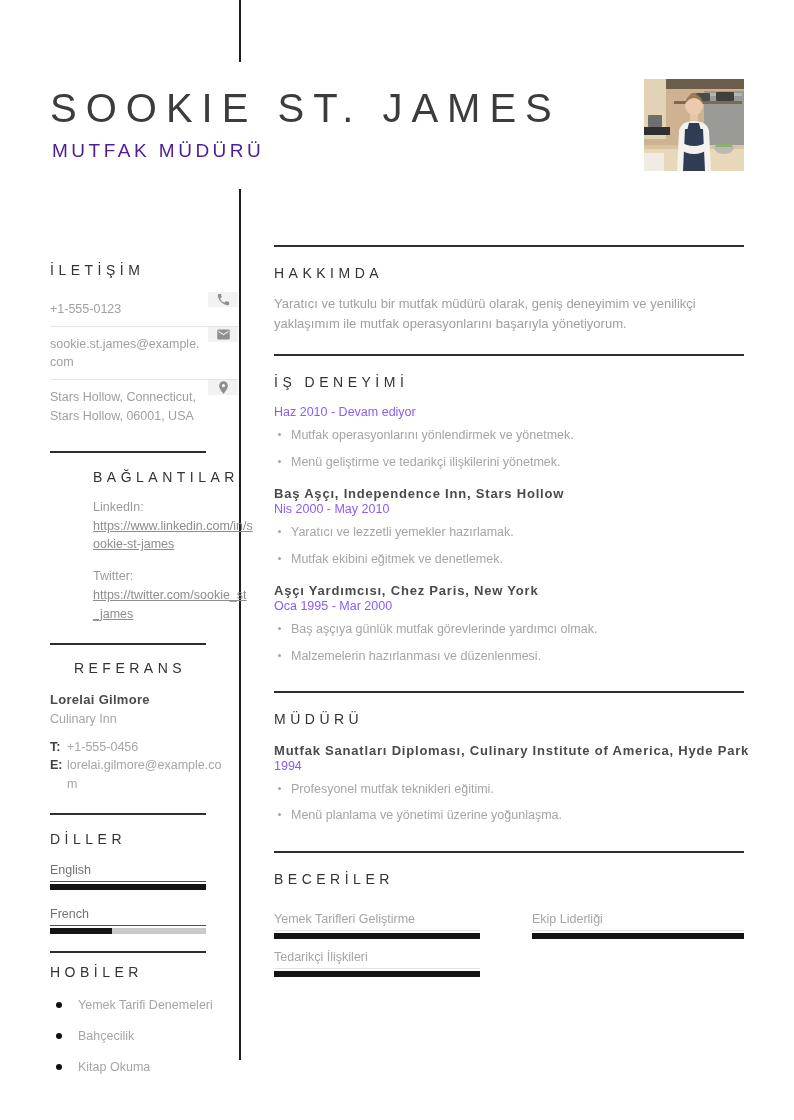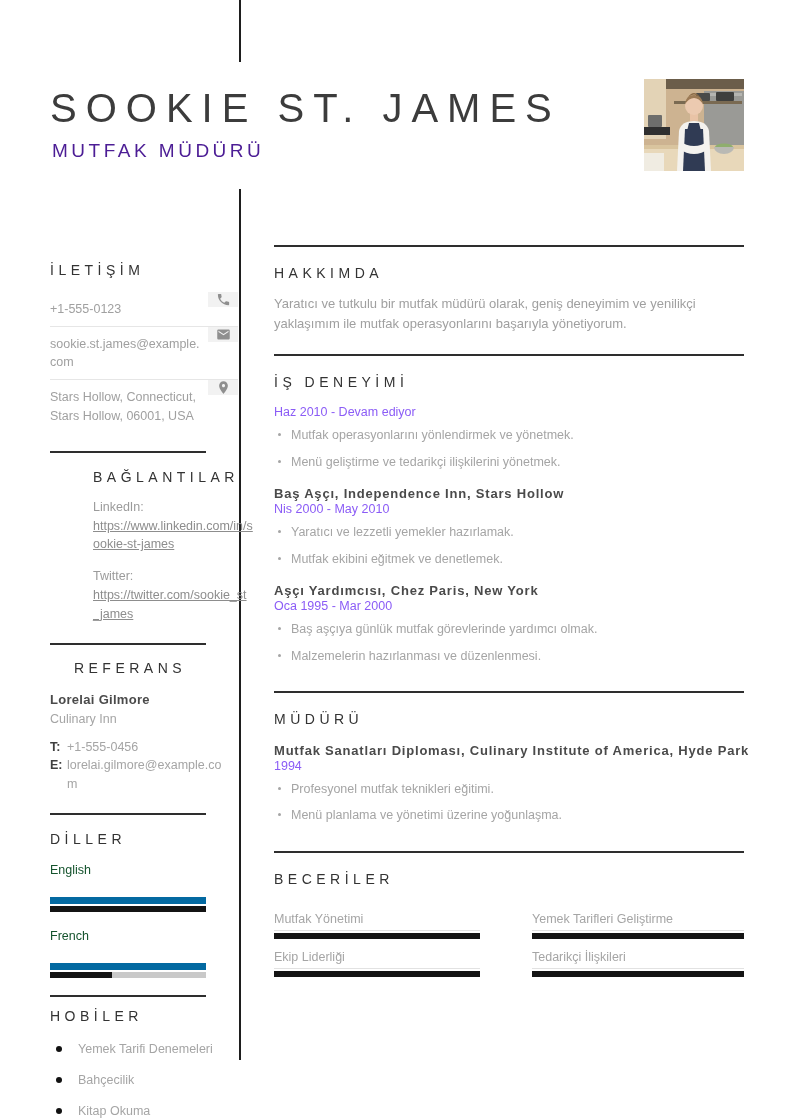--- a/index.html
+++ b/index.html
@@ -69,21 +69,21 @@
   .ref-block { margin-top:15px; font-size:12.5px; line-height:1.5; }
   .ref-name { font-weight:700; color:#4a4a4a; font-size:13px; letter-spacing:0.3px; }
   .ref-company { color:#a5a5a5; }
   .ref-line { position:relative; padding-left:17px; margin-top:0; color:#a5a5a5; width:172px; word-break:break-all; }
   .ref-line.first { margin-top:9px; }
   .ref-line b { position:absolute; left:0; top:0; color:#3f3f3f; font-weight:700; }
 
   
   .lang-block { margin-top:16px; width:156px; }
   .lang-item { margin-bottom:17px; }
-  .lang-name { font-size:12.5px; color:#14532d; padding-bottom:20px; border-bottom:7px solid #0369a1; }
+  .lang-name { font-size:12.5px; color:#737373; padding-bottom:4px; border-bottom:1px solid #0369a1; }
   .bar { height:6px; background:#c9c9c9; margin-top:2px; }
   .bar .fill { height:100%; background:#141414; }
 
   
   .hobby-list { margin-top:18px; list-style:none; }
   .hobby-list li {
     position:relative; padding-left:28px; font-size:12.5px; color:#a5a5a5;
     margin-bottom:17px;
   }
   .hobby-list li::before {
@@ -310,26 +310,20 @@
         </ul>
       </div>
       <div class="exp-bottom-gap"></div>
     </div>
 
     <hr class="hr-dark">
     <div class="rsec">
       <div class="sec-title">BECERİLER</div>
       <div class="skills-grid">
         <div class="skill-item">
-          <div class="skill-name">Mutfak Yönetimi</div>
-          <div class="bar">
-              <div class="fill" style="width: 100%;"></div>
-            </div>
-        </div>
-        <div class="skill-item">
           <div class="skill-name">Yemek Tarifleri Geliştirme</div>
           <div class="bar">
               <div class="fill" style="width: 100%;"></div>
             </div>
         </div>
         <div class="skill-item">
           <div class="skill-name">Ekip Liderliği</div>
           <div class="bar">
               <div class="fill" style="width: 100%;"></div>
             </div>

